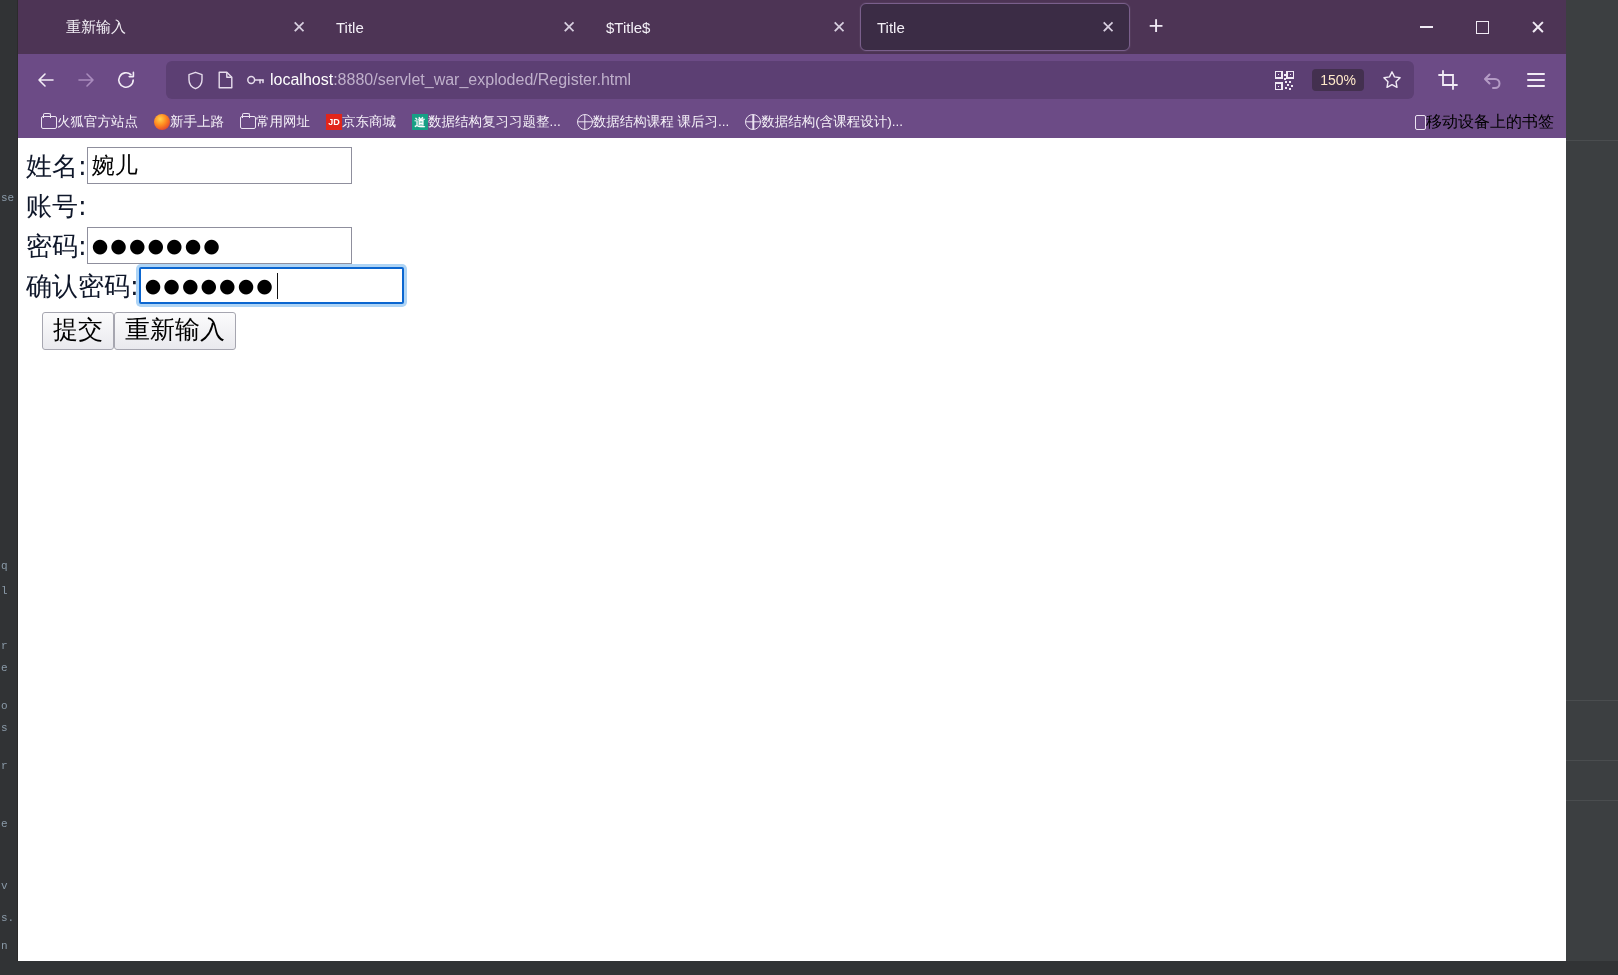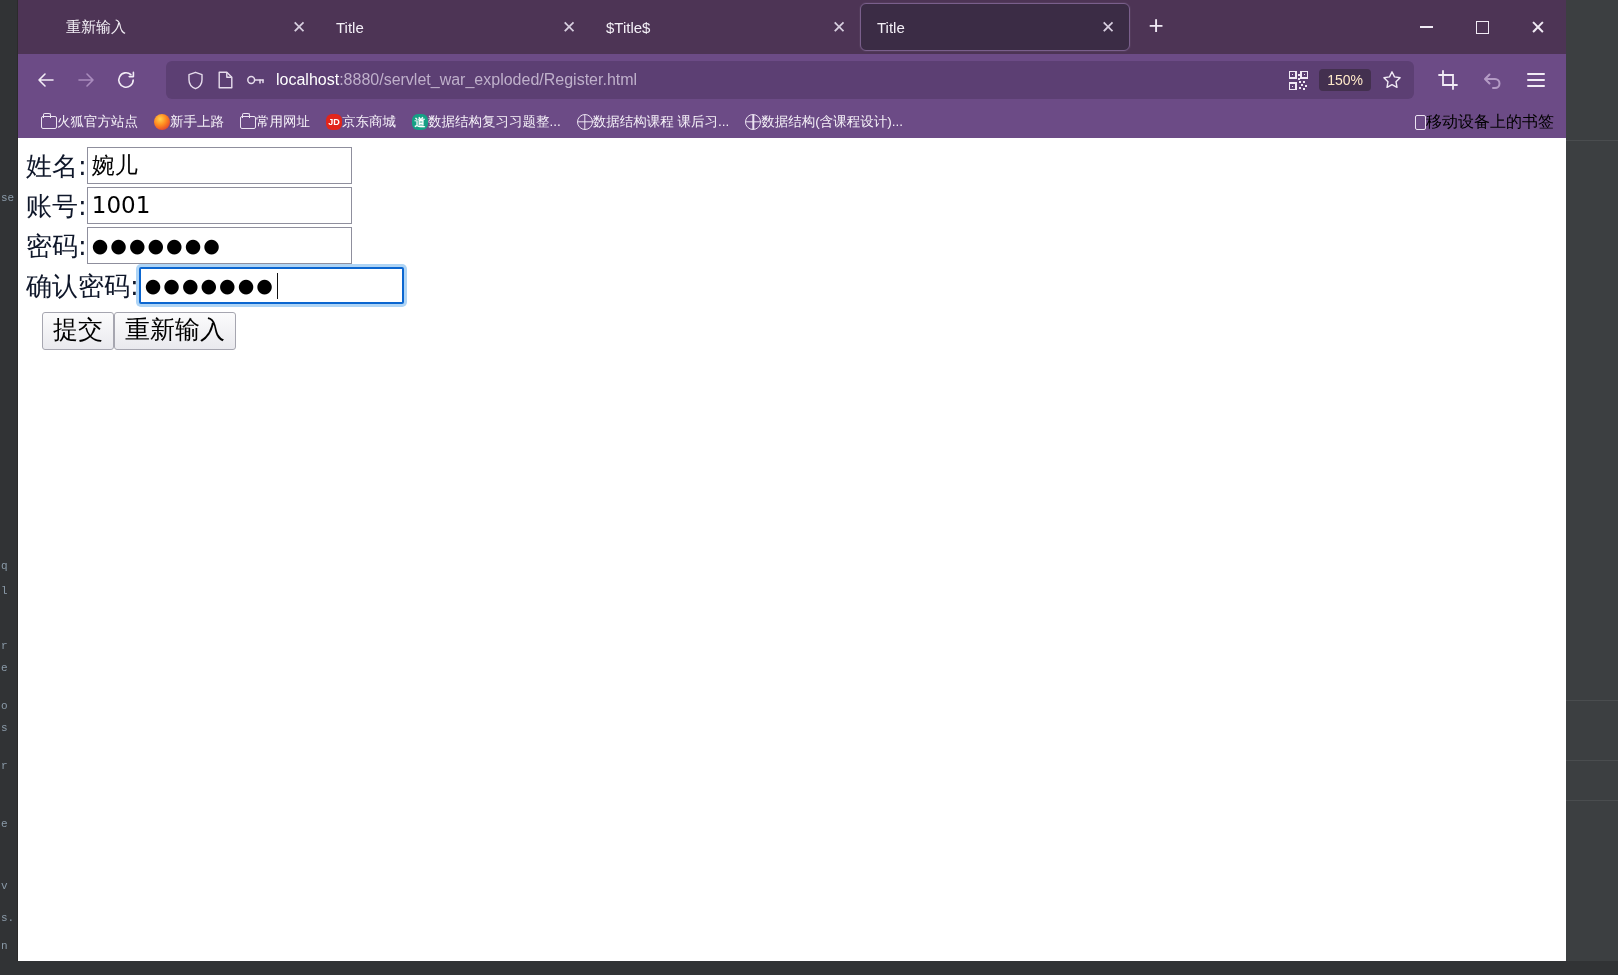--- a/index.html
+++ b/index.html
@@ -159,40 +159,39 @@
     color: #e6dcec;
     flex: none;
   }
   .url-text {
     flex: 1;
     font-size: 16px;
     color: #bfb0cb;
     white-space: nowrap;
     overflow: hidden;
     text-overflow: ellipsis;
-    margin-left: 6px;
     min-width: 0;
   }
   .url-text .host { color: #ffffff; }
   .url-right {
     display: flex; align-items: center; gap: 2px; flex: none;
   }
   .url-right .ib {
     width: 32px; height: 30px;
     display: flex; align-items: center; justify-content: center;
     color: #f0e9f4;
   }
   .zoombadge {
     background: #43304f;
     color: #ffe9c9;
     font-size: 14px;
     border-radius: 4px;
     padding: 4px 8px;
     line-height: 1;
-    margin: 0 3px;
+    margin: 0 10px;
   }
   .toolend {
     display: flex; align-items: center; flex: none;
   }
   .toolend .tb {
     width: 44px; height: 36px;
     display: flex; align-items: center; justify-content: center;
     color: #f2ecf6;
   }
   .toolend .tb.dim { color: #b49bc5; }
@@ -219,21 +218,21 @@
     max-width: 190px;
     margin-right: 2px;
   }
   .bm .bm-label { overflow: hidden; text-overflow: ellipsis; white-space: nowrap; }
   .bm-ico {
     width: 16px; height: 16px;
     flex: none;
     display: flex; align-items: center; justify-content: center;
     font-size: 11px;
     line-height: 1;
-    border-radius: 6px;
+    border-radius: 0;
   }
   .bm-ico.folder { border: 1.4px solid #ece4f2; border-radius: 2px; position: relative; height: 13px; margin-top: 1px; }
   .bm-ico.folder::before {
     content: ""; position: absolute; left: 1px; top: -4px;
     width: 6px; height: 4px; border: 1.4px solid #ece4f2; border-bottom: none;
     border-radius: 2px 2px 0 0;
   }
   .bm-ico.fox {
     border-radius: 50%;
     background: radial-gradient(circle at 38% 32%, #ffd24d 0%, #ff8a1f 42%, #e2442e 80%);
@@ -531,21 +530,20 @@
 
     <div class="content">
 
       <div class="form-row">
         <span class="form-label">姓名:</span>
         <span class="form-input">婉儿</span>
       </div>
 
       <div class="form-row">
         <span class="form-label">账号:</span>
-        <span class="form-input">1001</span>
       </div>
 
       <div class="form-row">
         <span class="form-label">密码:</span>
         <span class="form-input">
             <span class="dots">●●●●●●●</span>
           </span>
       </div>
 
       <div class="form-row">

